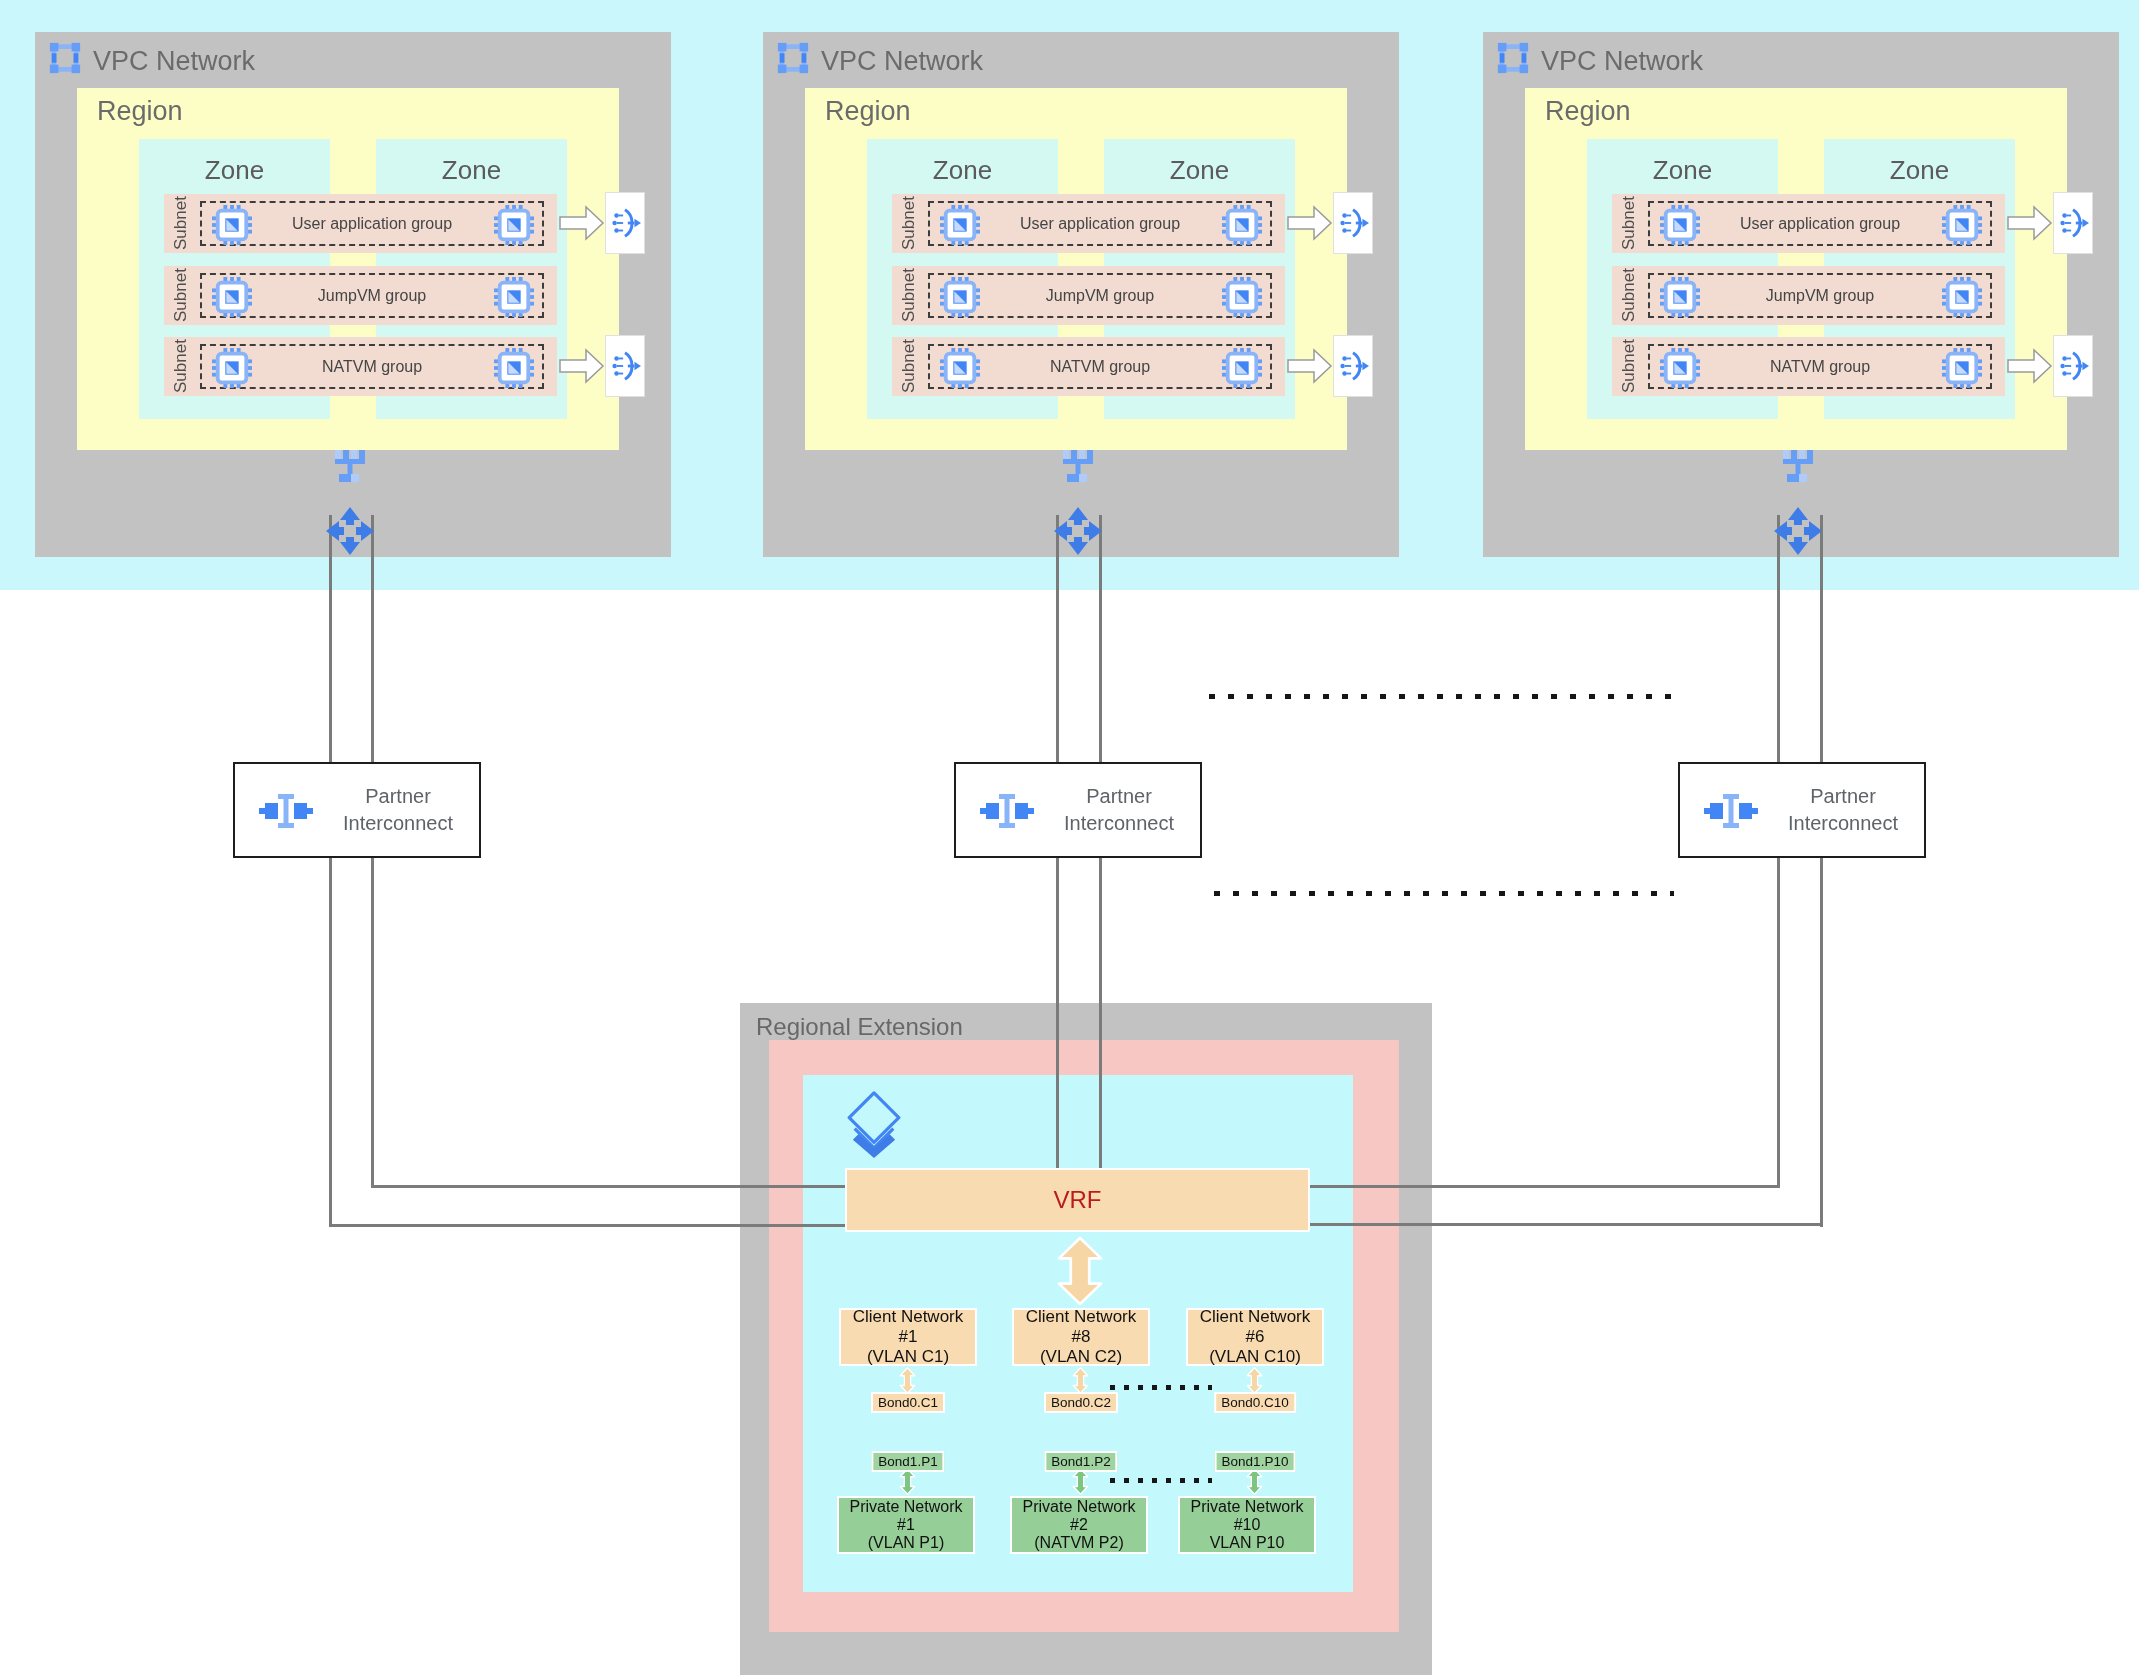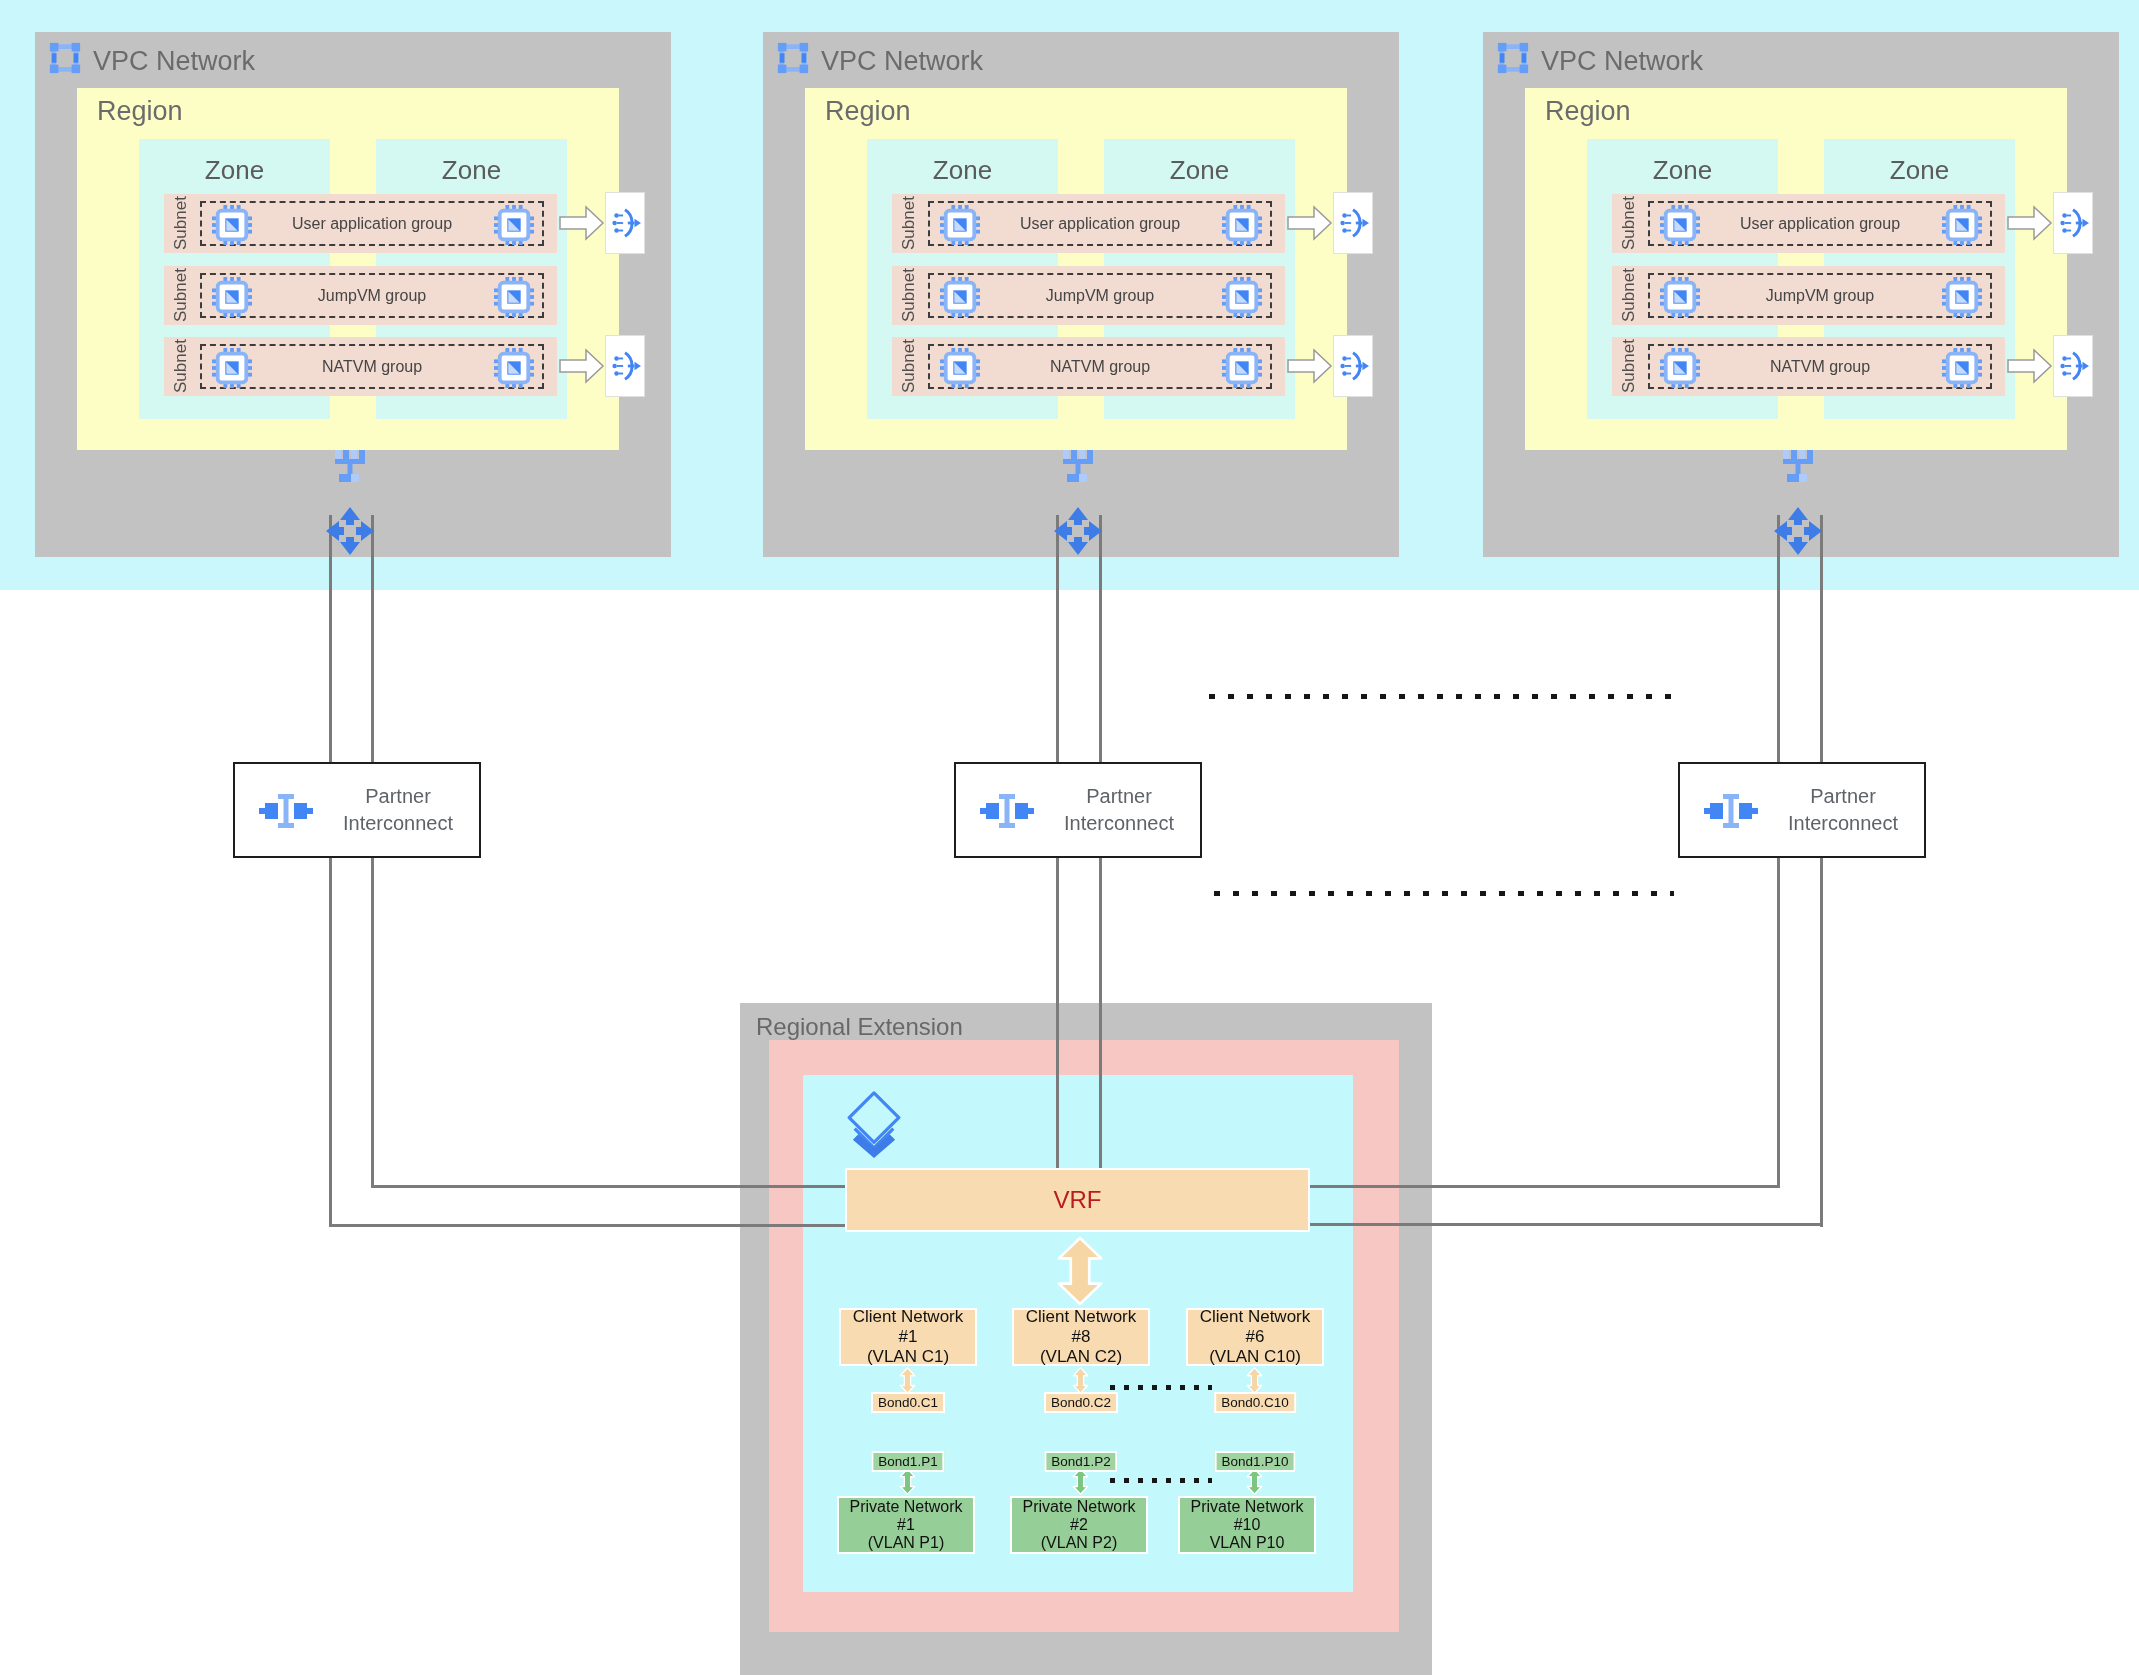--- a/index.html
+++ b/index.html
@@ -510,21 +510,21 @@
   <svg class="sm-arrow ga c2" viewBox="0 0 26 36" preserveAspectRatio="none">
       <polygon points="13,1 24,11.5 17.8,11.5 17.8,24.5 24,24.5 13,35 2,24.5 8.2,24.5 8.2,11.5 2,11.5" fill="#7cc681" stroke="#ffffff" stroke-width="2" stroke-linejoin="round"></polygon>
     </svg>
 
   <div class="pnet" id="pnet0">
     <span>Private Network #1</span>
     <span>(VLAN P1)</span>
   </div>
   <div class="pnet" id="pnet1">
     <span>Private Network #2</span>
-    <span>(VLAN P2)</span>
+    <span>(NATVM P2)</span>
   </div>
   <div class="pnet" id="pnet2">
     <span>Private Network #10</span>
     <span>VLAN P10</span>
   </div>
 
   <div class="dots-sm" style="left:1110px;top:1385px;width:102px;"></div>
   <div class="dots-sm" style="left:1110px;top:1478px;width:102px;"></div>
 
 </div>

